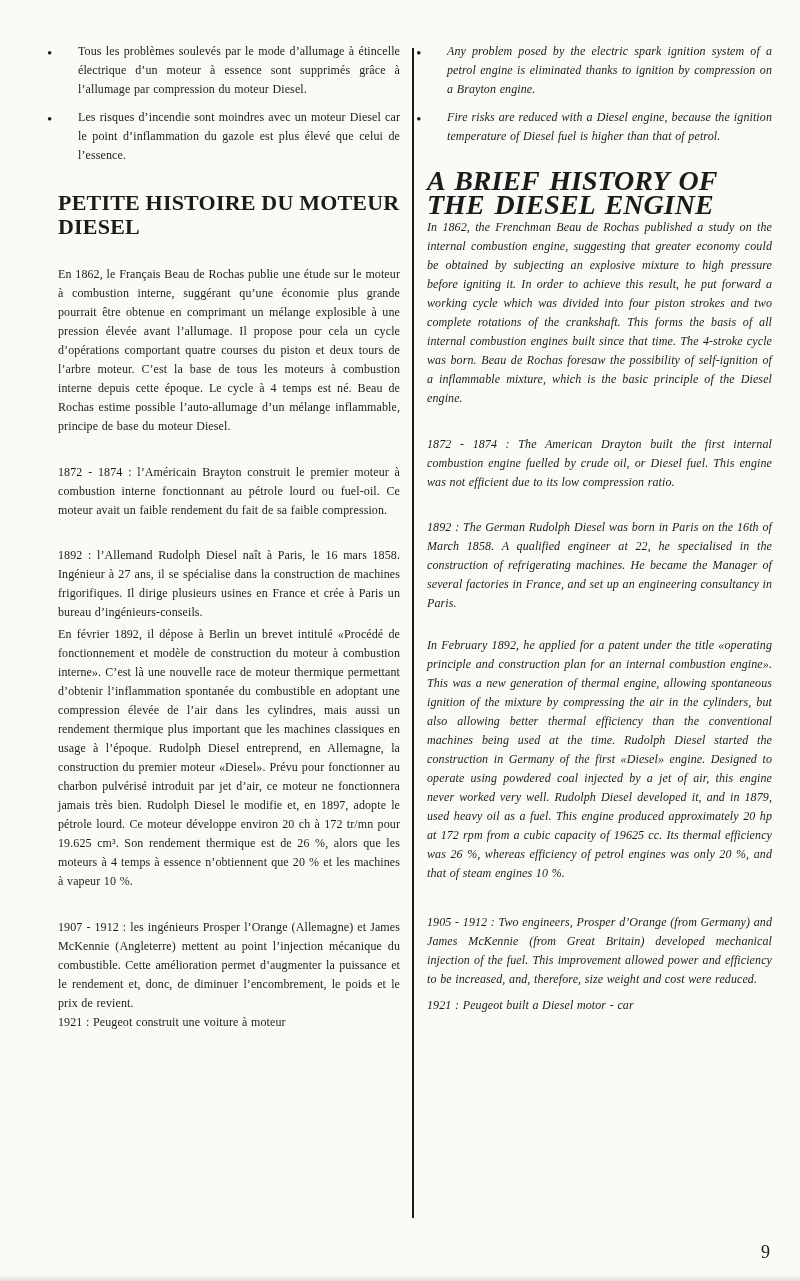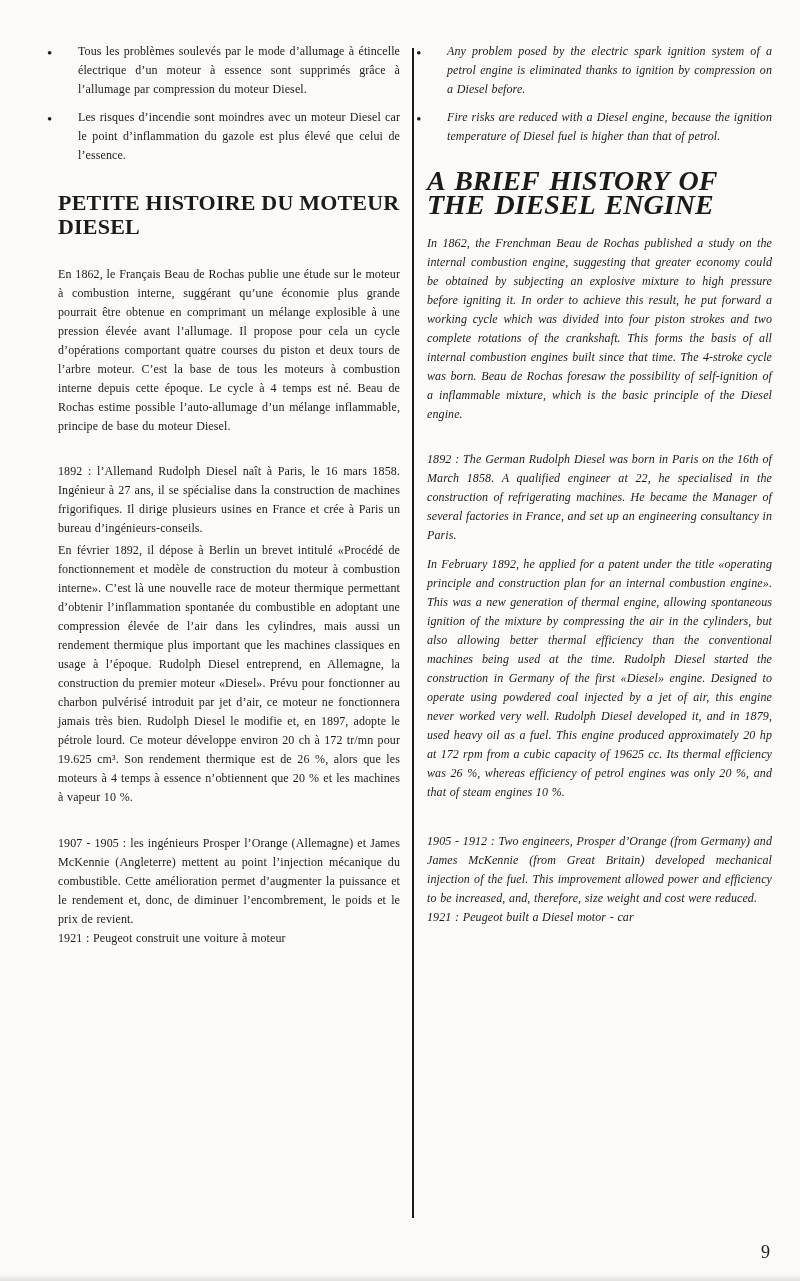--- a/index.html
+++ b/index.html
@@ -45,22 +45,22 @@
     margin-top:26px;font-size:22px;line-height:24px;letter-spacing:0.2px;
   }
   .heading-en{
     margin-top:23px;font-size:28px;line-height:24px;font-style:italic;
     word-spacing:3px;
   }
   
   .pfr1{margin-top:26px;} .pfr2{margin-top:27px;} .pfr3{margin-top:26px;}
   .pfr4{margin-top:3px;}  .pfr5{margin-top:27px;} .pfr6{}
   
-  .pen1{margin-top:17px;}  .pen2{margin-top:27px;} .pen3{margin-top:26px;}
-  .pen4{margin-top:10px;}  .pen5{margin-top:30px;} .pen6{}
+  .pen1{margin-top:1px;}  .pen2{margin-top:27px;} .pen3{margin-top:26px;}
+  .pen4{margin-top:23px;}  .pen5{margin-top:30px;} .pen6{margin-top:7px;}
   .page-number{
     position:absolute;left:740px;top:1242px;width:30px;
     font-size:18px;text-align:right;
   }
 </style>
 </head>
 <body>
 
 <div class="page">
 
@@ -68,39 +68,41 @@
     <div class="bullet">
       <span class="dot">•</span>
       <span class="bullet-text">Tous les problèmes soulevés par le mode d’allumage à étincelle électrique d’un moteur à essence sont supprimés grâce à l’allumage par compression du moteur Diesel.</span>
     </div>
     <div class="bullet">
       <span class="dot">•</span>
       <span class="bullet-text">Les risques d’incendie sont moindres avec un moteur Diesel car le point d’inflammation du gazole est plus élevé que celui de l’essence.</span>
     </div>
     <h2 class="heading heading-fr">PETITE HISTOIRE DU MOTEUR DIESEL</h2>
     <p class="para pfr1">En 1862, le Français Beau de Rochas publie une étude sur le moteur à combustion interne, suggérant qu’une économie plus grande pourrait être obtenue en comprimant un mélange explosible à une pression élevée avant l’allumage. Il propose pour cela un cycle d’opérations comportant quatre courses du piston et deux tours de l’arbre moteur. C’est la base de tous les moteurs à combustion interne depuis cette époque. Le cycle à 4 temps est né. Beau de Rochas estime possible l’auto-allumage d’un mélange inflammable, principe de base du moteur Diesel.</p>
+    <p class="para pfr2">1872 - 1874 : l’Américain Brayton construit le premier moteur à combustion interne fonctionnant au pétrole lourd ou fuel-oil. Ce moteur avait un faible rendement du fait de sa faible compression.</p>
     <p class="para pfr3">1892 : l’Allemand Rudolph Diesel naît à Paris, le 16 mars 1858. Ingénieur à 27 ans, il se spécialise dans la construction de machines frigorifiques. Il dirige plusieurs usines en France et crée à Paris un bureau d’ingénieurs-conseils.</p>
     <p class="para pfr4">En février 1892, il dépose à Berlin un brevet intitulé «Procédé de fonctionnement et modèle de construction du moteur à combustion interne». C’est là une nouvelle race de moteur thermique permettant d’obtenir l’inflammation spontanée du combustible en adoptant une compression élevée de l’air dans les cylindres, mais aussi un rendement thermique plus important que les machines classiques en usage à l’époque. Rudolph Diesel entreprend, en Allemagne, la construction du premier moteur «Diesel». Prévu pour fonctionner au charbon pulvérisé introduit par jet d’air, ce moteur ne fonctionnera jamais très bien. Rudolph Diesel le modifie et, en 1897, adopte le pétrole lourd. Ce moteur développe environ 20 ch à 172 tr/mn pour 19.625 cm³. Son rendement thermique est de 26 %, alors que les moteurs à 4 temps à essence n’obtiennent que 20 % et les machines à vapeur 10 %.</p>
-    <p class="para pfr5">1907 - 1905 : les ingénieurs Prosper l’Orange (Allemagne) et James McKennie (Angleterre) mettent au point l’injection mécanique du combustible. Cette amélioration permet d’augmenter la puissance et le rendement et, donc, de diminuer l’encombrement, le poids et le prix de revient.</p>
+    <p class="para pfr5">1907 - 1912 : les ingénieurs Prosper l’Orange (Allemagne) et James McKennie (Angleterre) mettent au point l’injection mécanique du combustible. Cette amélioration permet d’augmenter la puissance et le rendement et, donc, de diminuer l’encombrement, le poids et le prix de revient.</p>
     <p class="para pfr6">1921 : Peugeot construit une voiture à moteur</p>
   </div>
 
   <div class="divider"></div>
 
   <div class="col col-right">
     <div class="bullet">
       <span class="dot">•</span>
-      <span class="bullet-text">Any problem posed by the electric spark ignition system of a petrol engine is eliminated thanks to ignition by compression on a Diesel before.</span>
+      <span class="bullet-text">Any problem posed by the electric spark ignition system of a petrol engine is eliminated thanks to ignition by compression on a Brayton engine.</span>
     </div>
     <div class="bullet">
       <span class="dot">•</span>
       <span class="bullet-text">Fire risks are reduced with a Diesel engine, because the ignition temperature of Diesel fuel is higher than that of petrol.</span>
     </div>
     <h2 class="heading heading-en">A BRIEF HISTORY OF THE DIESEL ENGINE</h2>
     <p class="para pen1">In 1862, the Frenchman Beau de Rochas published a study on the internal combustion engine, suggesting that greater economy could be obtained by subjecting an explosive mixture to high pressure before igniting it. In order to achieve this result, he put forward a working cycle which was divided into four piston strokes and two complete rotations of the crankshaft. This forms the basis of all internal combustion engines built since that time. The 4-stroke cycle was born. Beau de Rochas foresaw the possibility of self-ignition of a inflammable mixture, which is the basic principle of the Diesel engine.</p>
+    <p class="para pen2">1872 - 1874 : The American Drayton built the first internal combustion engine fuelled by crude oil, or Diesel fuel. This engine was not efficient due to its low compression ratio.</p>
     <p class="para pen3">1892 : The German Rudolph Diesel was born in Paris on the 16th of March 1858. A qualified engineer at 22, he specialised in the construction of refrigerating machines. He became the Manager of several factories in France, and set up an engineering consultancy in Paris.</p>
     <p class="para pen4">In February 1892, he applied for a patent under the title «operating principle and construction plan for an internal combustion engine». This was a new generation of thermal engine, allowing spontaneous ignition of the mixture by compressing the air in the cylinders, but also allowing better thermal efficiency than the conventional machines being used at the time. Rudolph Diesel started the construction in Germany of the first «Diesel» engine. Designed to operate using powdered coal injected by a jet of air, this engine never worked very well. Rudolph Diesel developed it, and in 1879, used heavy oil as a fuel. This engine produced approximately 20 hp at 172 rpm from a cubic capacity of 19625 cc. Its thermal efficiency was 26 %, whereas efficiency of petrol engines was only 20 %, and that of steam engines 10 %.</p>
     <p class="para pen5">1905 - 1912 : Two engineers, Prosper d’Orange (from Germany) and James McKennie (from Great Britain) developed mechanical injection of the fuel. This improvement allowed power and efficiency to be increased, and, therefore, size weight and cost were reduced.</p>
     <p class="para pen6">1921  :  Peugeot built a Diesel motor - car</p>
   </div>
 
   <div class="page-number">9</div>
 
 </div>
 

